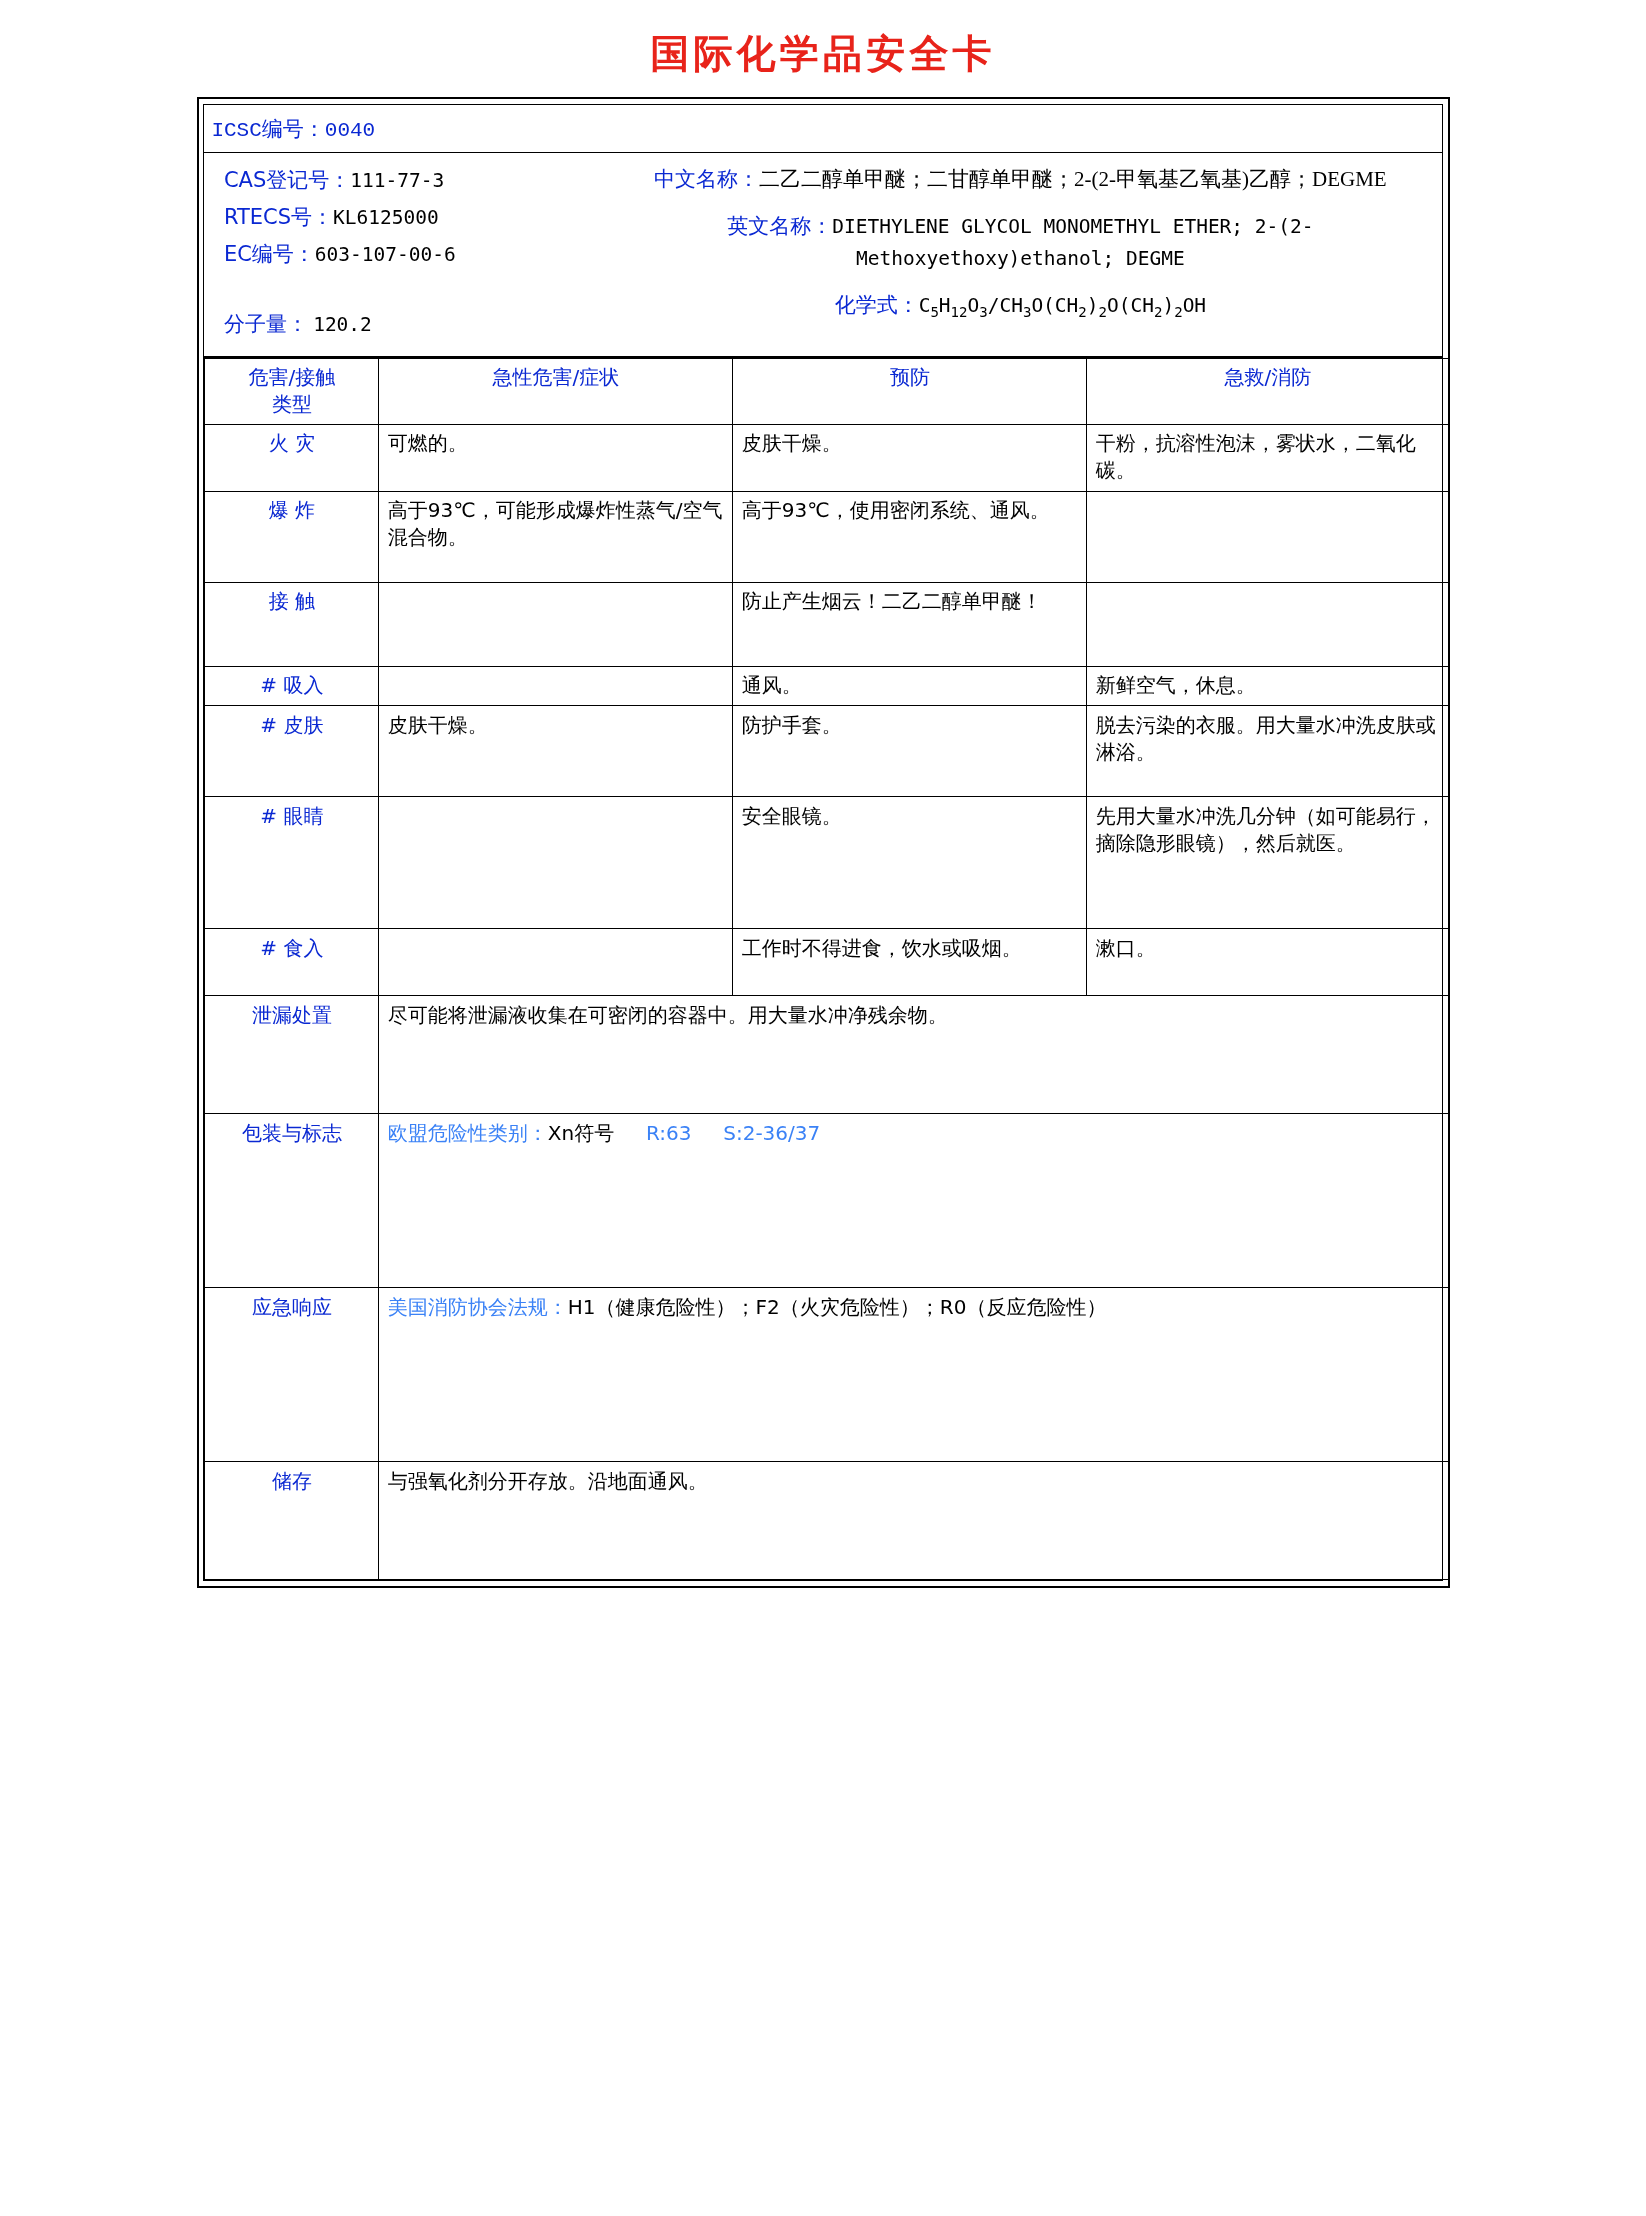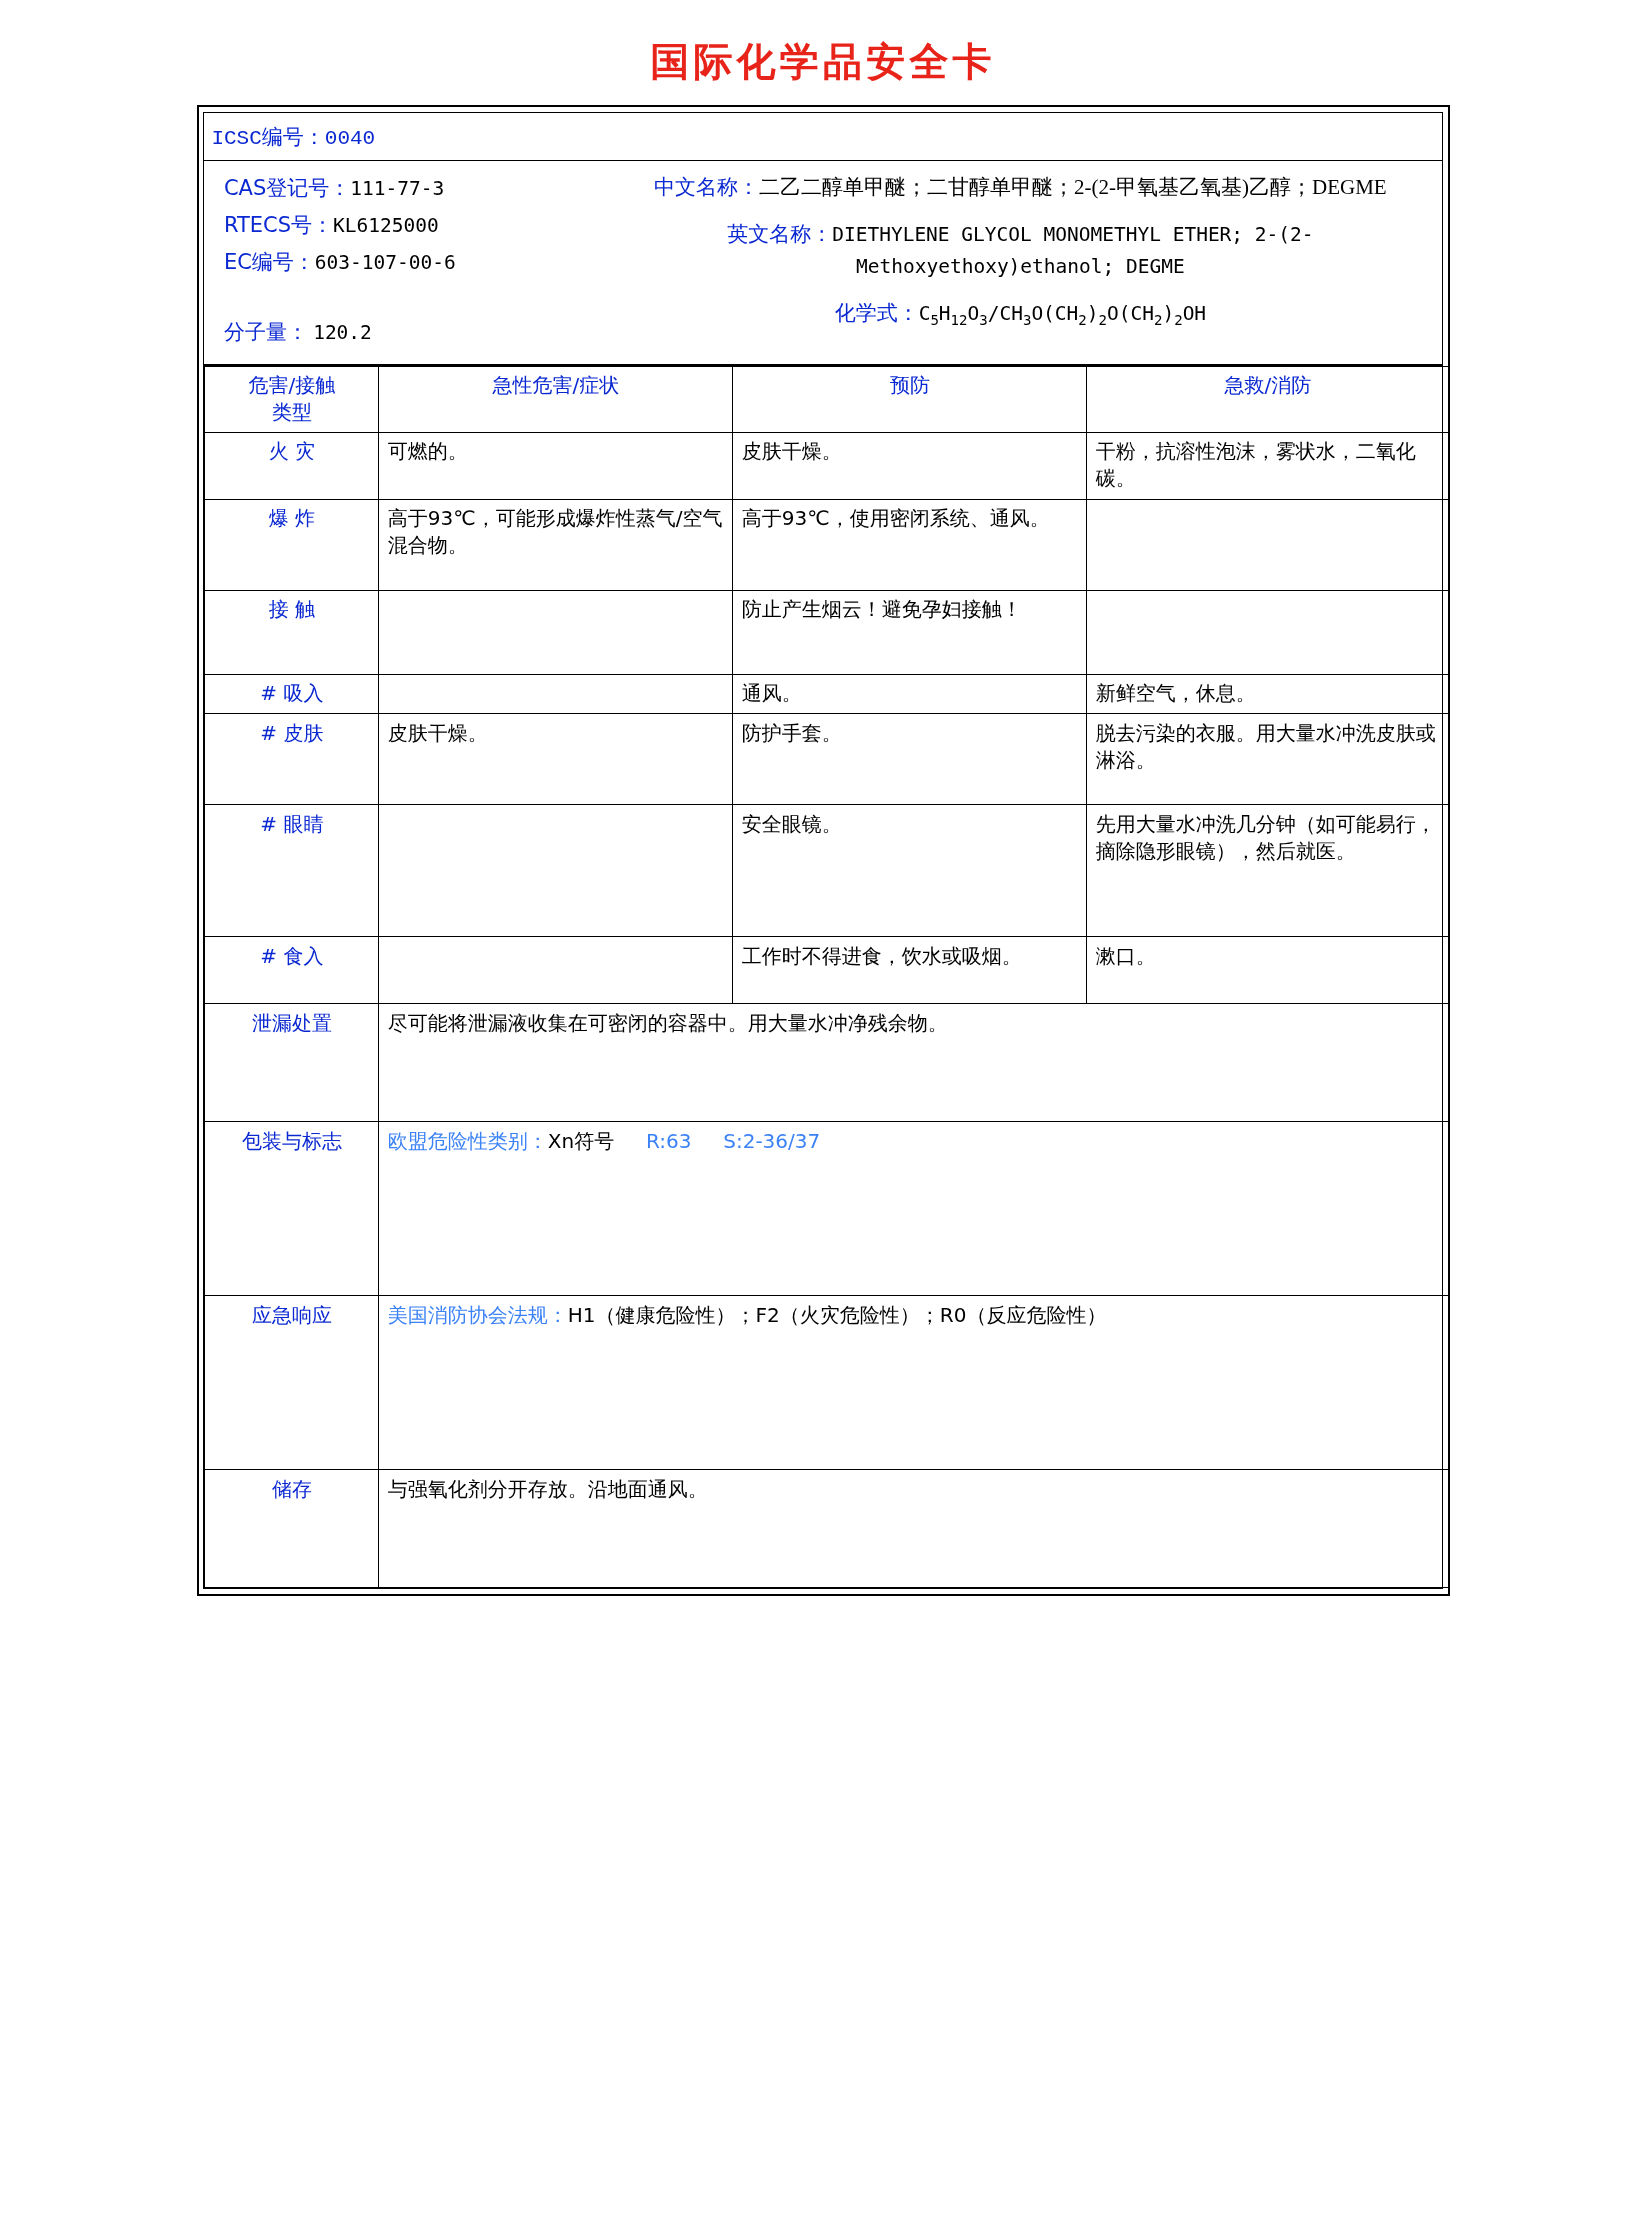--- a/index.html
+++ b/index.html
@@ -10,21 +10,21 @@
   body {
     width: 1646px;
     height: 2216px;
     font-family: "Liberation Serif", "DejaVu Serif", serif;
     color: #000000;
     position: relative;
   }
   .page {
     width: 1646px;
     box-sizing: border-box;
-    padding: 8px;
+    padding: 0;
   }
   
   .doc-title {
     text-align: center;
     color: #e8231a;
     font-family: "DejaVu Sans", "Liberation Sans", sans-serif;
     font-weight: bold;
     font-size: 39px;
     letter-spacing: 4.2px;
     padding-top: 26.5px;
@@ -217,21 +217,21 @@
           </tr>
           <tr class="tall-2">
             <td class="rowhdr">爆 炸</td>
             <td class="cell">高于93℃，可能形成爆炸性蒸气/空气混合物。</td>
             <td class="cell">高于93℃，使用密闭系统、通风。</td>
             <td class="cell"></td>
           </tr>
           <tr class="tall-6">
             <td class="rowhdr">接 触</td>
             <td class="cell"></td>
-            <td class="cell">防止产生烟云！避免孕妇接触！</td>
+            <td class="cell">防止产生烟云！二乙二醇单甲醚！</td>
             <td class="cell"></td>
           </tr>
           <tr>
             <td class="rowhdr"># 吸入</td>
             <td class="cell"></td>
             <td class="cell">通风。</td>
             <td class="cell">新鲜空气，休息。</td>
           </tr>
           <tr class="tall-2">
             <td class="rowhdr"># 皮肤</td>

